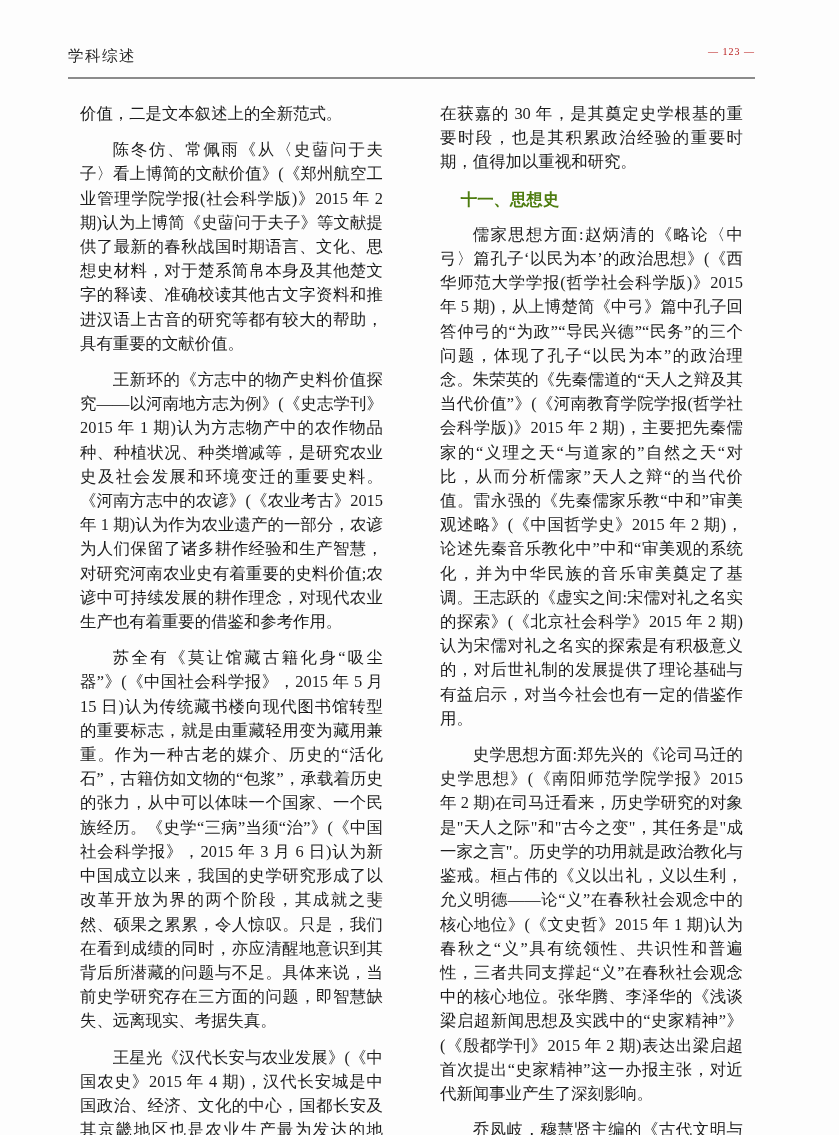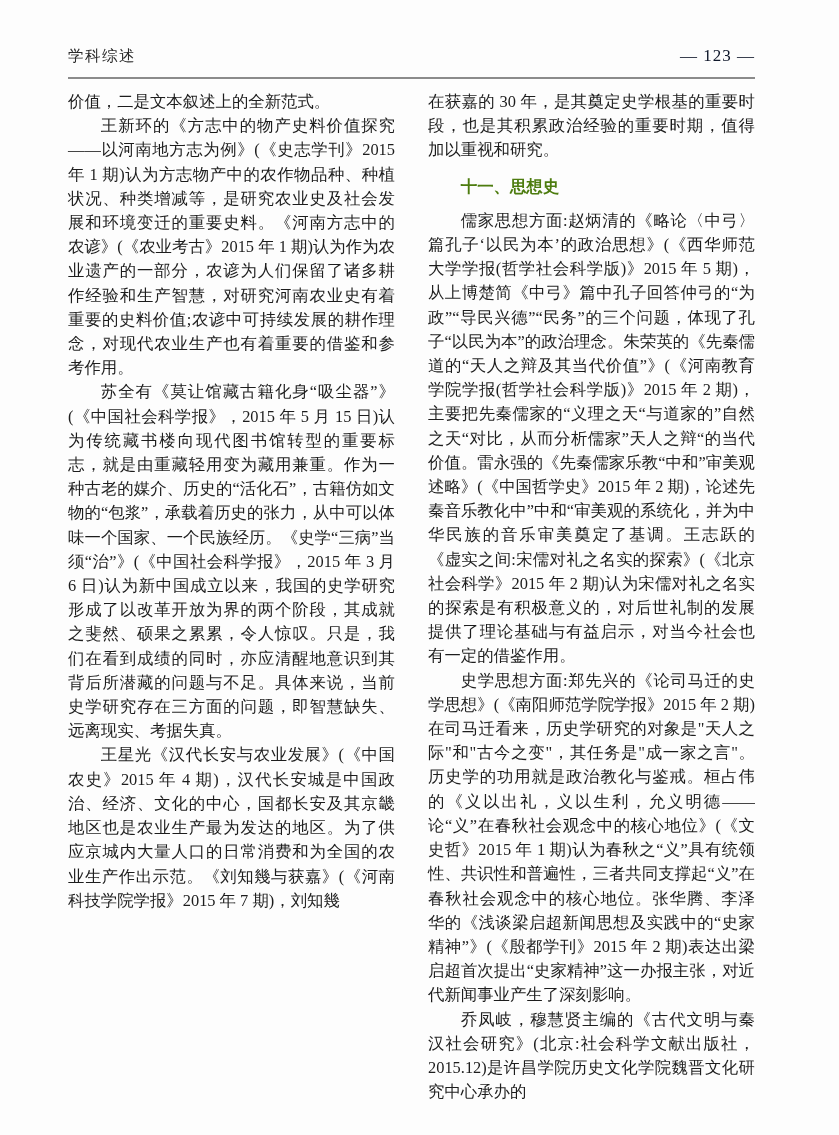--- a/index.html
+++ b/index.html
@@ -19,40 +19,40 @@
     position: absolute; top: 46px; left: 68px; width: 687px; height: 24px;
   }
   .head-title {
     position: absolute; left: 0; right: 12px; top: 0;
     text-align: left;
     font-size: 15.5px; letter-spacing: 1.5px;
     color: #2b2b2b;
   }
   .page-num {
     position: absolute; right: 0; top: 0;
-    font-size: 17px; letter-spacing: 1px;
-    color: #0f172a;
+    font-size: 10px; letter-spacing: 1px;
+    color: #b91c1c;
     white-space: pre;
   }
   .rule {
     position: absolute; top: 77px; left: 68px;
     width: 687px; height: 2px;
     background: #8b8b8b;
   }
   .body-cols {
     position: absolute; top: 90px; left: 68px; width: 687px;
     display: flex; gap: 33px;
   }
   .col {
     width: 327px;
     font-size: 16.4px;
     line-height: 24.2px;
     text-align: justify;
   }
-  .col p { margin: 0; text-indent: 2em; }
+  .col p { margin: 12px; text-indent: 2em; }
   .col p.p-cont { text-indent: 0; }
   .col h2 {
     margin: 11px 0;
     font-size: 16.4px;
     line-height: 24.2px;
     font-weight: bold;
     text-indent: 2em;
     font-family: "Liberation Sans", "DejaVu Sans", sans-serif;
     color: #4d7c0f;
   }
@@ -62,20 +62,21 @@
 
 <div class="page">
   <header class="running-head">
     <span class="head-title">学科综述</span>
     <span class="page-num">— 123 —</span>
   </header>
   <div class="rule"></div>
   <main class="body-cols">
     <section class="col" id="col-left">
         <p class="p-cont">价值，二是文本叙述上的全新范式。</p>
+        <p class="p">陈冬仿、常佩雨《从〈史蒥问于夫子〉看上博简的文献价值》(《郑州航空工业管理学院学报(社会科学版)》2015 年 2 期)认为上博简《史蒥问于夫子》等文献提供了最新的春秋战国时期语言、文化、思想史材料，对于楚系简帛本身及其他楚文字的释读、准确校读其他古文字资料和推进汉语上古音的研究等都有较大的帮助，具有重要的文献价值。</p>
         <p class="p">王新环的《方志中的物产史料价值探究——以河南地方志为例》(《史志学刊》2015 年 1 期)认为方志物产中的农作物品种、种植状况、种类增减等，是研究农业史及社会发展和环境变迁的重要史料。《河南方志中的农谚》(《农业考古》2015 年 1 期)认为作为农业遗产的一部分，农谚为人们保留了诸多耕作经验和生产智慧，对研究河南农业史有着重要的史料价值;农谚中可持续发展的耕作理念，对现代农业生产也有着重要的借鉴和参考作用。</p>
         <p class="p">苏全有《莫让馆藏古籍化身“吸尘器”》(《中国社会科学报》，2015 年 5 月 15 日)认为传统藏书楼向现代图书馆转型的重要标志，就是由重藏轻用变为藏用兼重。作为一种古老的媒介、历史的“活化石”，古籍仿如文物的“包浆”，承载着历史的张力，从中可以体味一个国家、一个民族经历。《史学“三病”当须“治”》(《中国社会科学报》，2015 年 3 月 6 日)认为新中国成立以来，我国的史学研究形成了以改革开放为界的两个阶段，其成就之斐然、硕果之累累，令人惊叹。只是，我们在看到成绩的同时，亦应清醒地意识到其背后所潜藏的问题与不足。具体来说，当前史学研究存在三方面的问题，即智慧缺失、远离现实、考据失真。</p>
         <p class="p">王星光《汉代长安与农业发展》(《中国农史》2015 年 4 期)，汉代长安城是中国政治、经济、文化的中心，国都长安及其京畿地区也是农业生产最为发达的地区。为了供应京城内大量人口的日常消费和为全国的农业生产作出示范。《刘知幾与获嘉》(《河南科技学院学报》2015 年 7 期)，刘知幾</p>
       </section>
     <section class="col" id="col-right">
         <p class="p-cont">在获嘉的 30 年，是其奠定史学根基的重要时段，也是其积累政治经验的重要时期，值得加以重视和研究。</p>
         <h2>十一、思想史</h2>
         <p class="p">儒家思想方面:赵炳清的《略论〈中弓〉篇孔子‘以民为本’的政治思想》(《西华师范大学学报(哲学社会科学版)》2015 年 5 期)，从上博楚简《中弓》篇中孔子回答仲弓的“为政”“导民兴德”“民务”的三个问题，体现了孔子“以民为本”的政治理念。朱荣英的《先秦儒道的“天人之辩及其当代价值”》(《河南教育学院学报(哲学社会科学版)》2015 年 2 期)，主要把先秦儒家的“义理之天“与道家的”自然之天“对比，从而分析儒家”天人之辩“的当代价值。雷永强的《先秦儒家乐教“中和”审美观述略》(《中国哲学史》2015 年 2 期)，论述先秦音乐教化中”中和“审美观的系统化，并为中华民族的音乐审美奠定了基调。王志跃的《虚实之间:宋儒对礼之名实的探索》(《北京社会科学》2015 年 2 期)认为宋儒对礼之名实的探索是有积极意义的，对后世礼制的发展提供了理论基础与有益启示，对当今社会也有一定的借鉴作用。</p>
         <p class="p">史学思想方面:郑先兴的《论司马迁的史学思想》(《南阳师范学院学报》2015 年 2 期)在司马迁看来，历史学研究的对象是"天人之际"和"古今之变"，其任务是"成一家之言"。历史学的功用就是政治教化与鉴戒。桓占伟的《义以出礼，义以生利，允义明德——论“义”在春秋社会观念中的核心地位》(《文史哲》2015 年 1 期)认为春秋之“义”具有统领性、共识性和普遍性，三者共同支撑起“义”在春秋社会观念中的核心地位。张华腾、李泽华的《浅谈梁启超新闻思想及实践中的“史家精神”》(《殷都学刊》2015 年 2 期)表达出梁启超首次提出“史家精神”这一办报主张，对近代新闻事业产生了深刻影响。</p>
         <p class="p">乔凤岐，穆慧贤主编的《古代文明与秦汉社会研究》(北京:社会科学文献出版社，2015.12)是许昌学院历史文化学院魏晋文化研究中心承办的</p>

